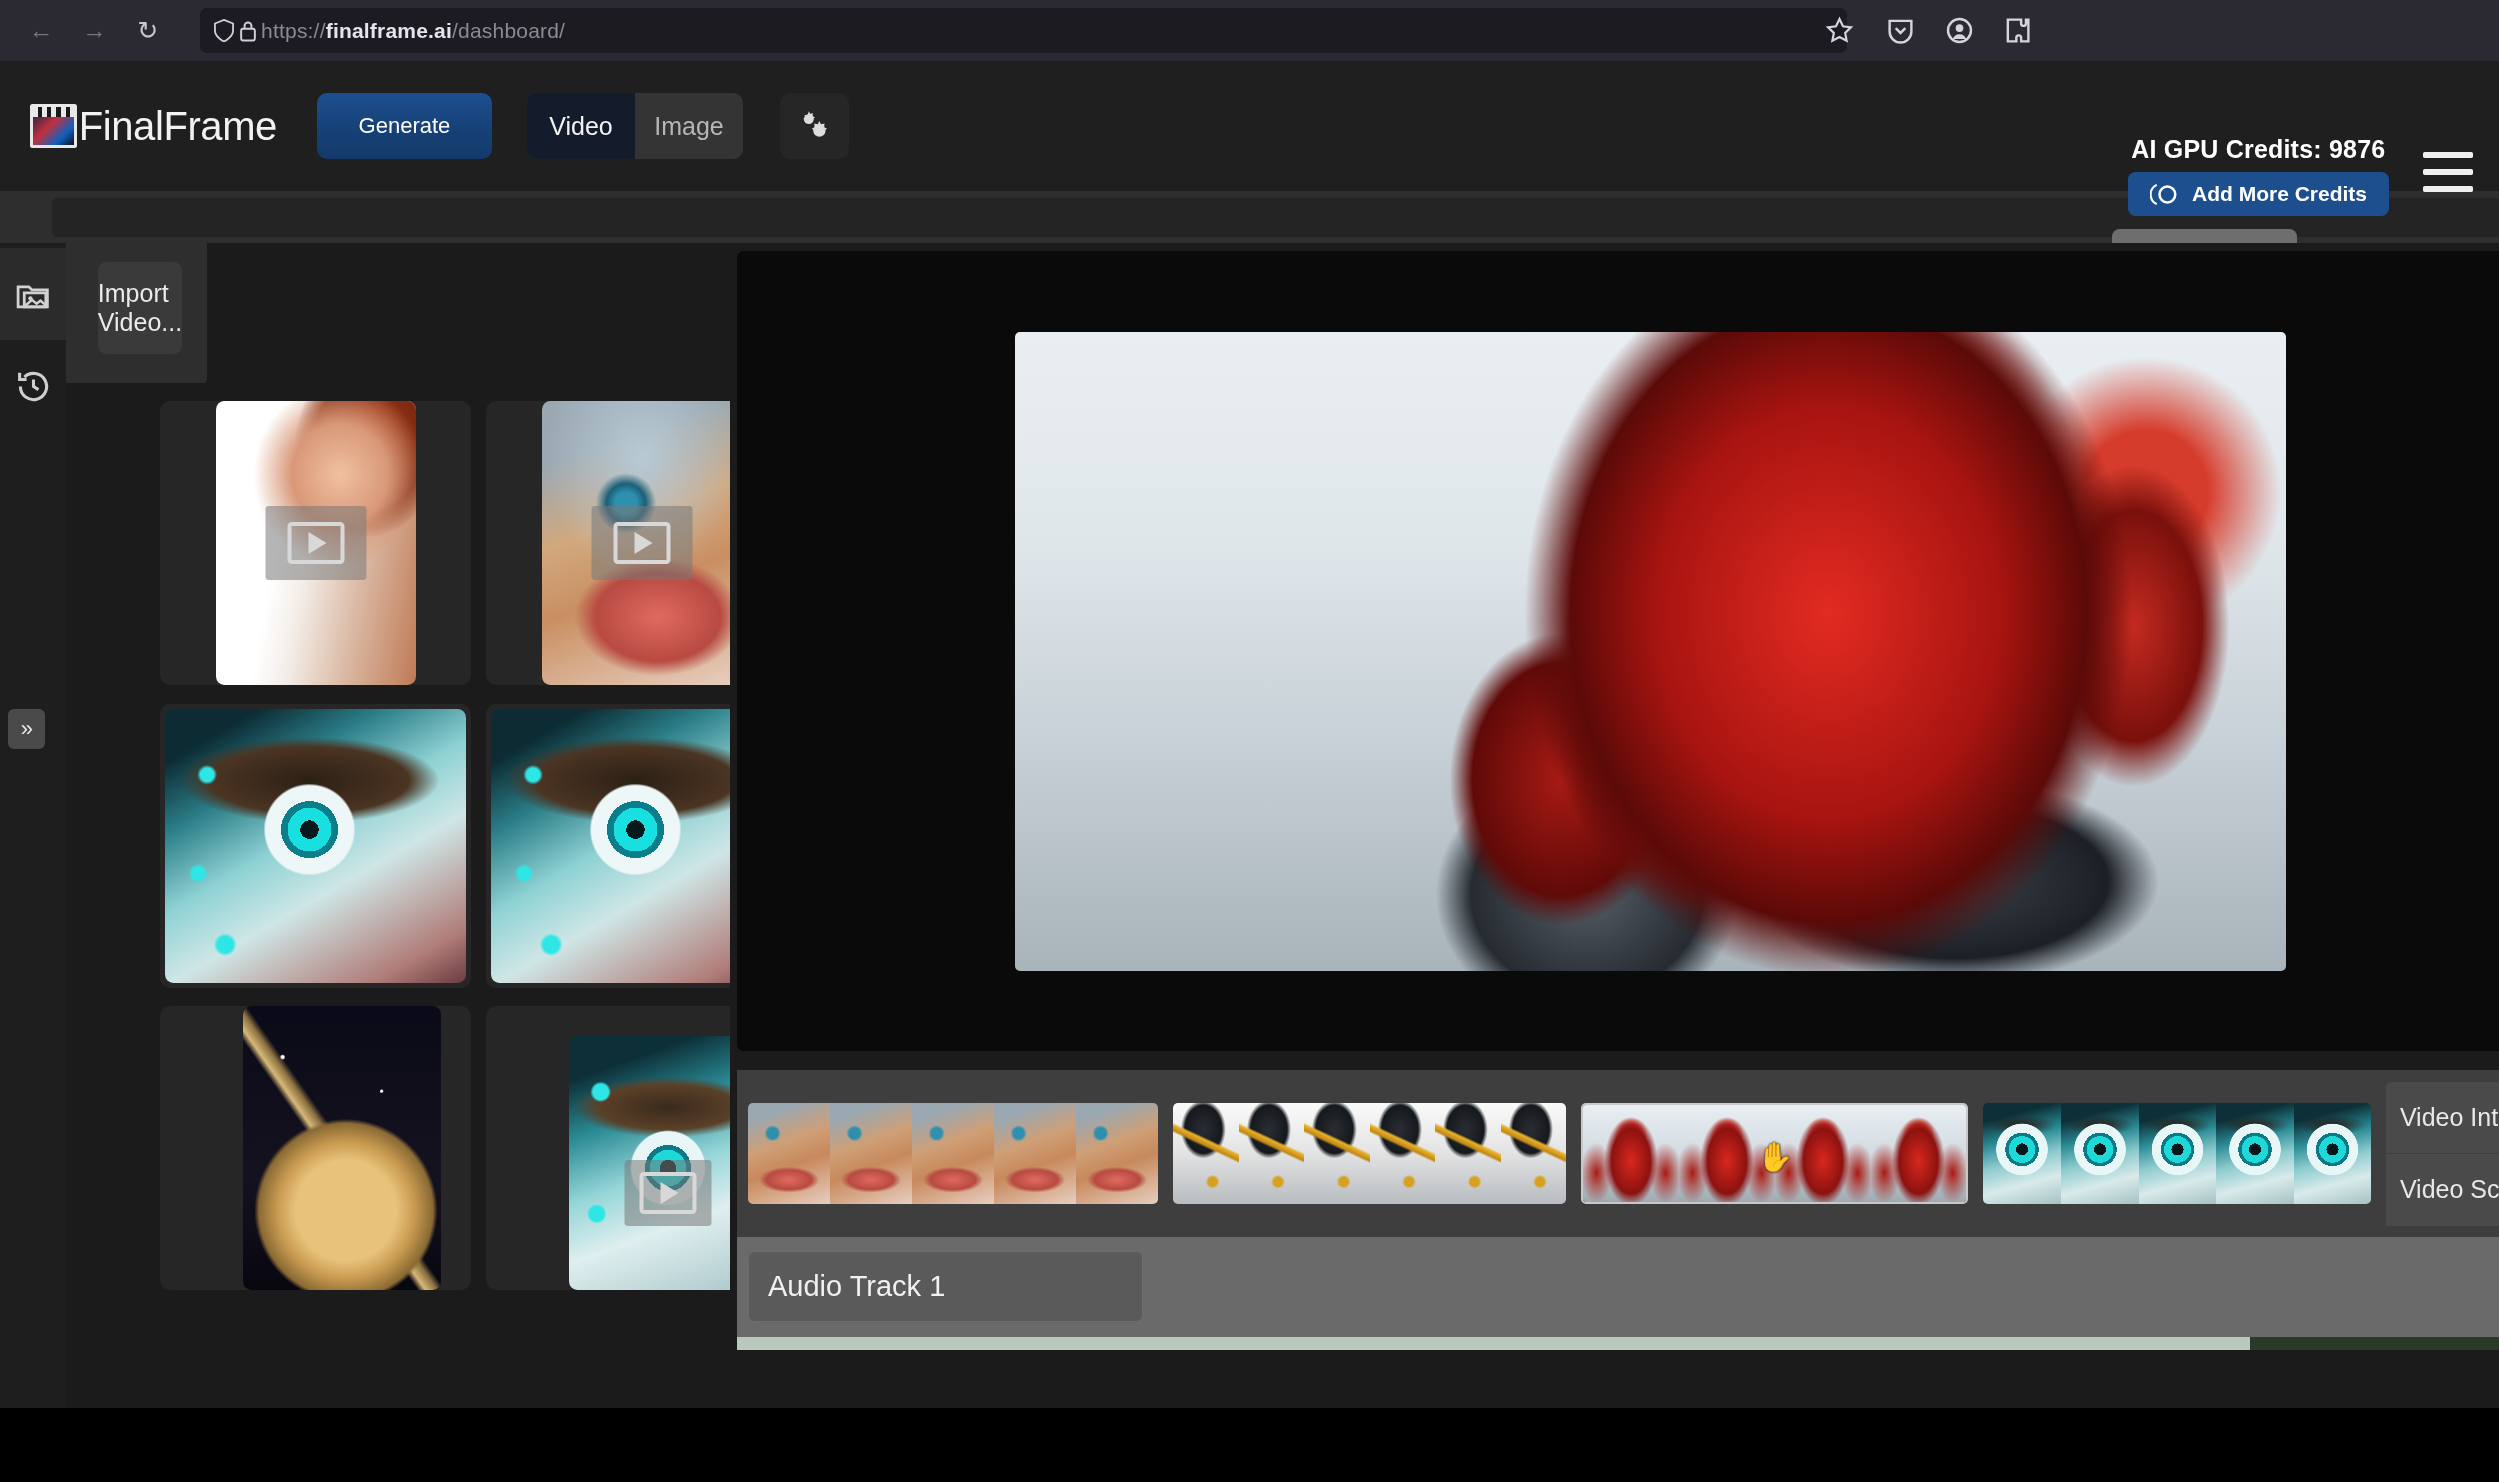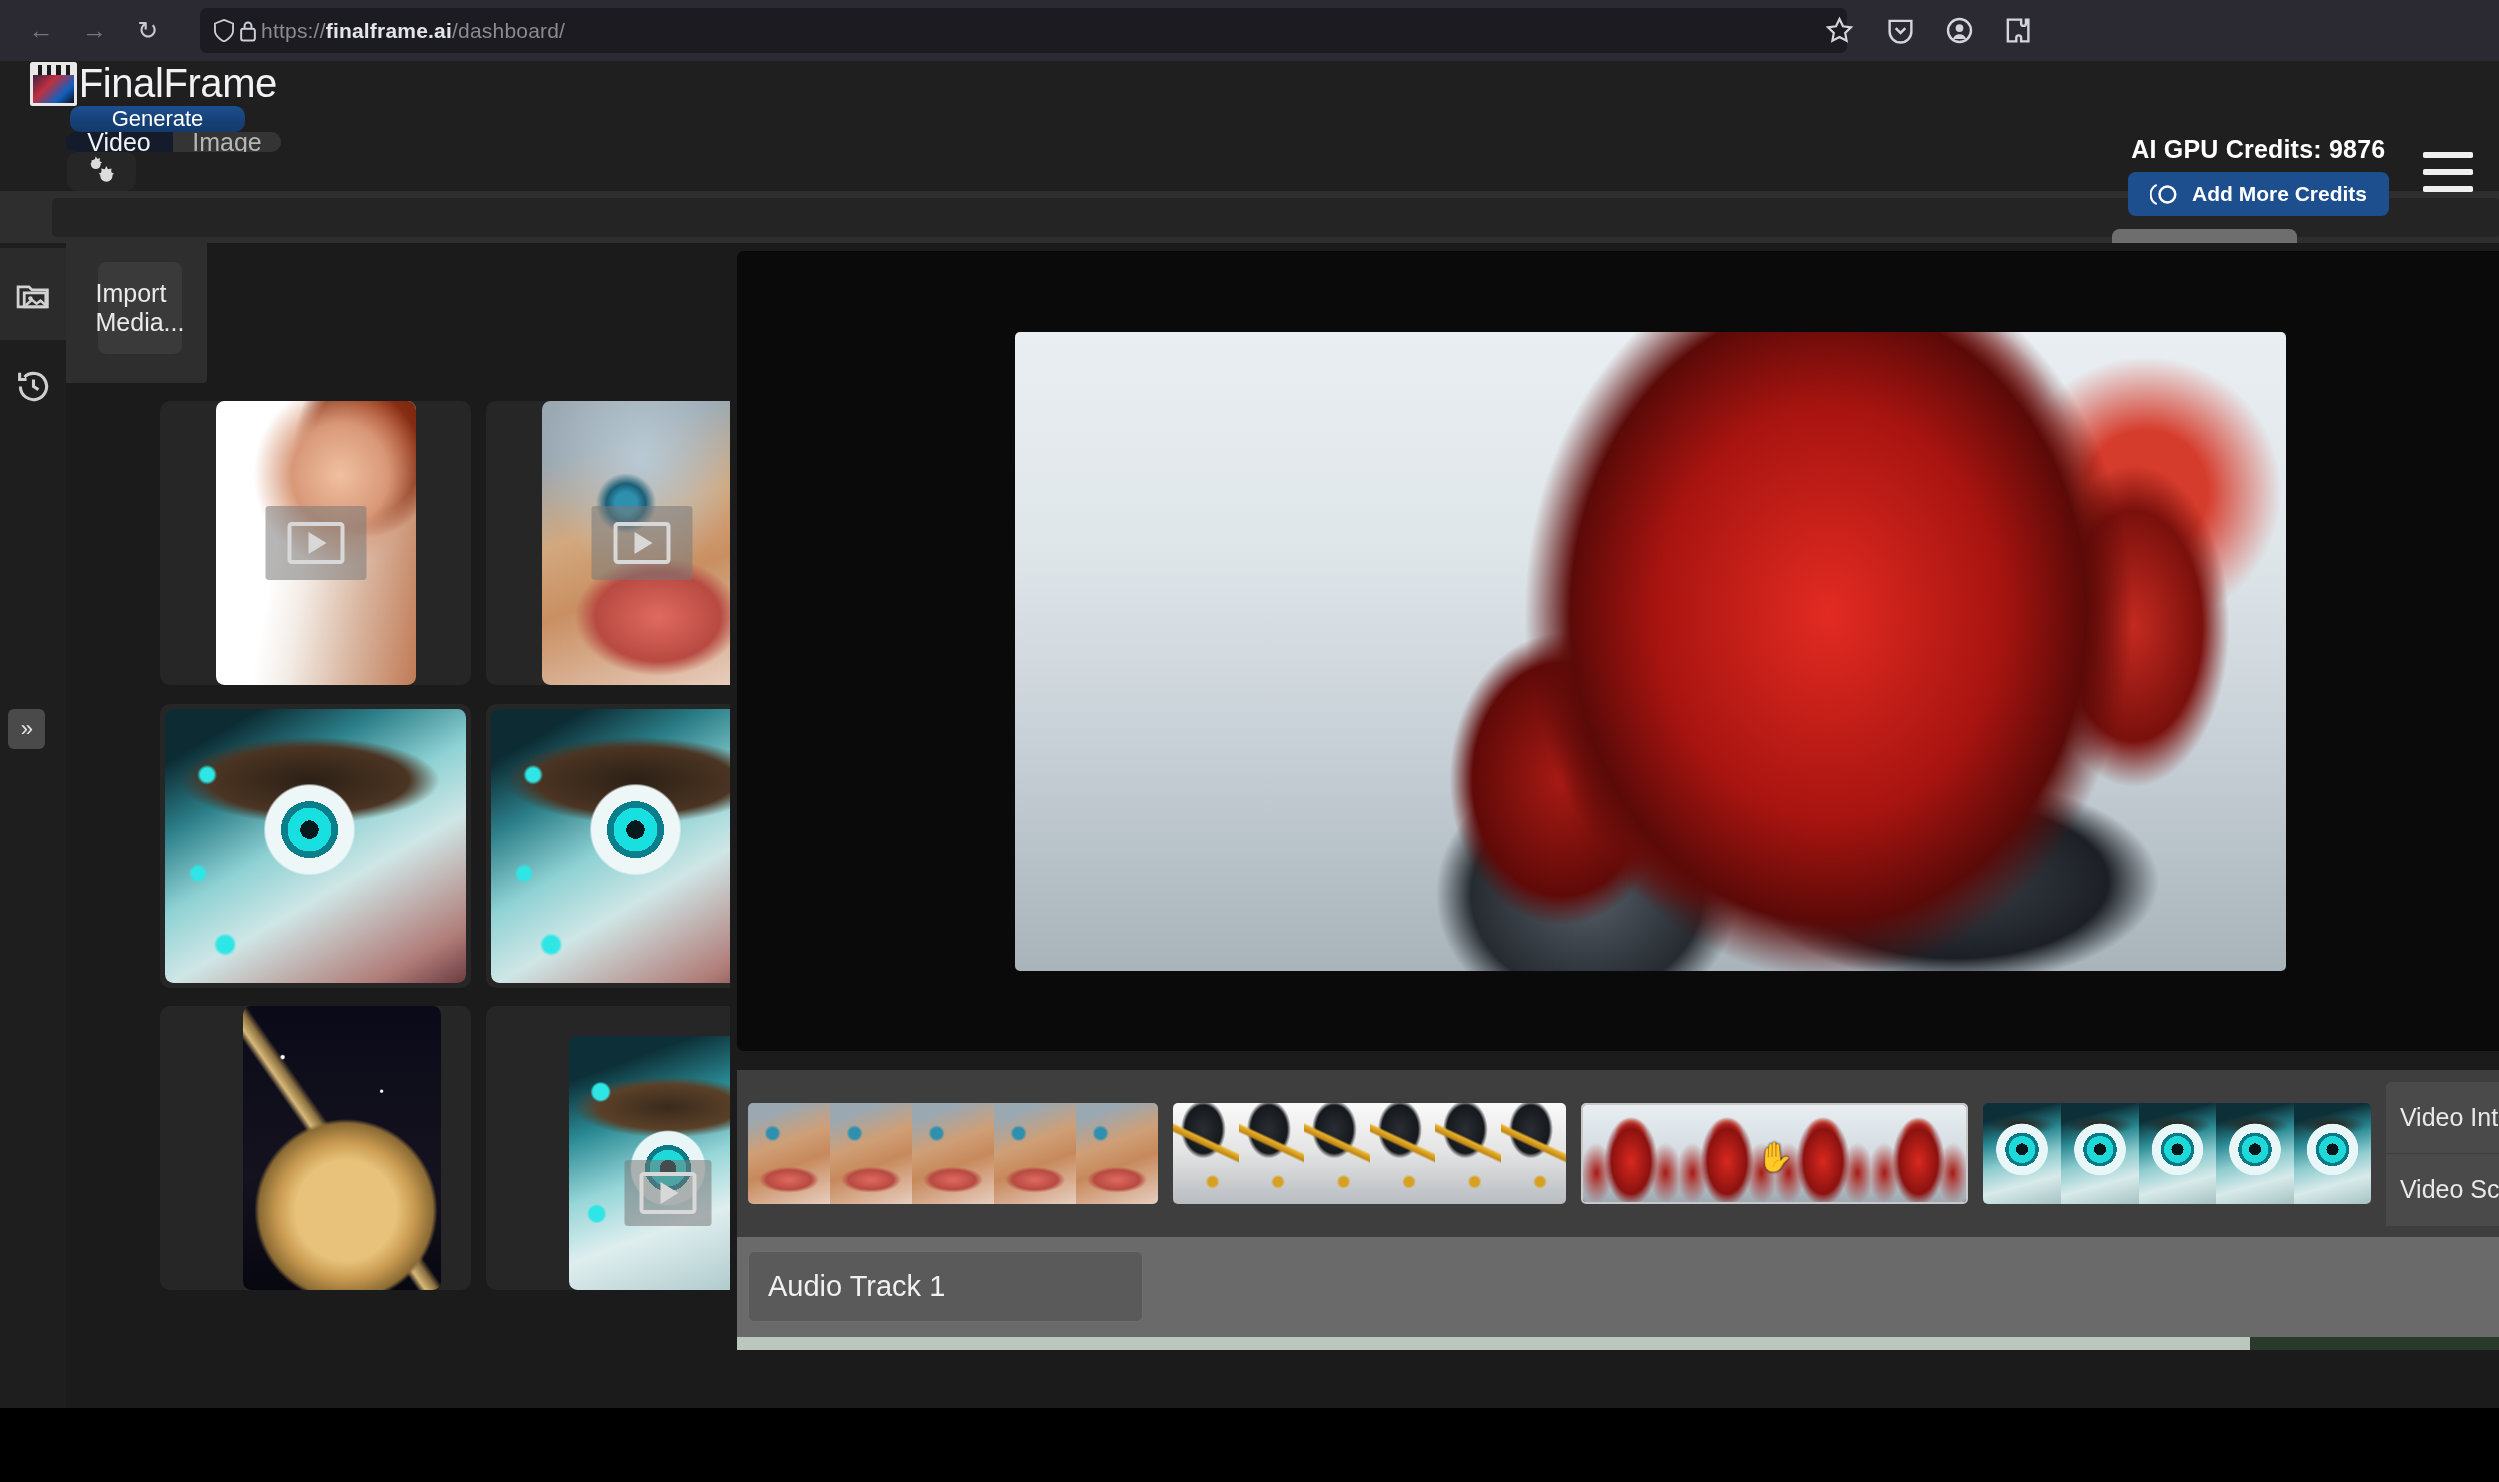--- a/index.html
+++ b/index.html
@@ -45,24 +45,23 @@
     display: flex; align-items: center; justify-content: center;
     color: #d0d0d8;
   }
   .chrome-right { display: flex; align-items: center; gap: 23.5px; margin-left: 15px; }
   .chrome-right .icn { width: 35px; height: 35px; display: flex; align-items: center; justify-content: center; color: #d4d4dc; }
 
   
   .app-header {
     height: 130px; width: 100%;
     background: #1f1f1f;
-    display: flex; align-items: flex-start;
+    display: flex; align-items: center;
     padding: 0 25px 0 30px;
     position: relative;
-    flex-direction: column;
   }
   .brand { display: flex; align-items: center; gap: 1.7px; }
   .brand-logo {
     width: 47px; height: 44px; flex: none;
     border: 3.4px solid #e8e8e8; border-radius: 2.5px;
     background: linear-gradient(135deg,#0a2040 0%, #c03040 45%, #1060c0 75%, #101018 100%);
     position: relative; overflow: hidden;
   }
   .brand-logo::before {
     content: ""; position: absolute; top: 0; left: 0; right: 0; height: 10px;
@@ -444,21 +443,21 @@
         <path d="M3.5 12a8.5 8.5 0 1 0 2.6-6.1" fill="none" stroke="#cfcfcf" stroke-width="2"></path>
         <path d="M3 3v4.5h4.5" fill="none" stroke="#cfcfcf" stroke-width="2"></path>
         <path d="M12 7.5V12l3.2 2" fill="none" stroke="#cfcfcf" stroke-width="2"></path>
       </svg>
     </div>
     <div class="rail-expand">»</div>
   </div>
 
   <div class="library">
     <div class="import-panel">
-      <div class="import-btn">Import Media...</div>
+      <div class="import-btn">Import Video...</div>
     </div>
 
     <div class="thumb-grid">
 
       <div class="thumb-cell">
         <div class="thumb-img">
             <div class="art-redhead"></div>
           </div>
         <div class="play-badge">
             <div class="box">

